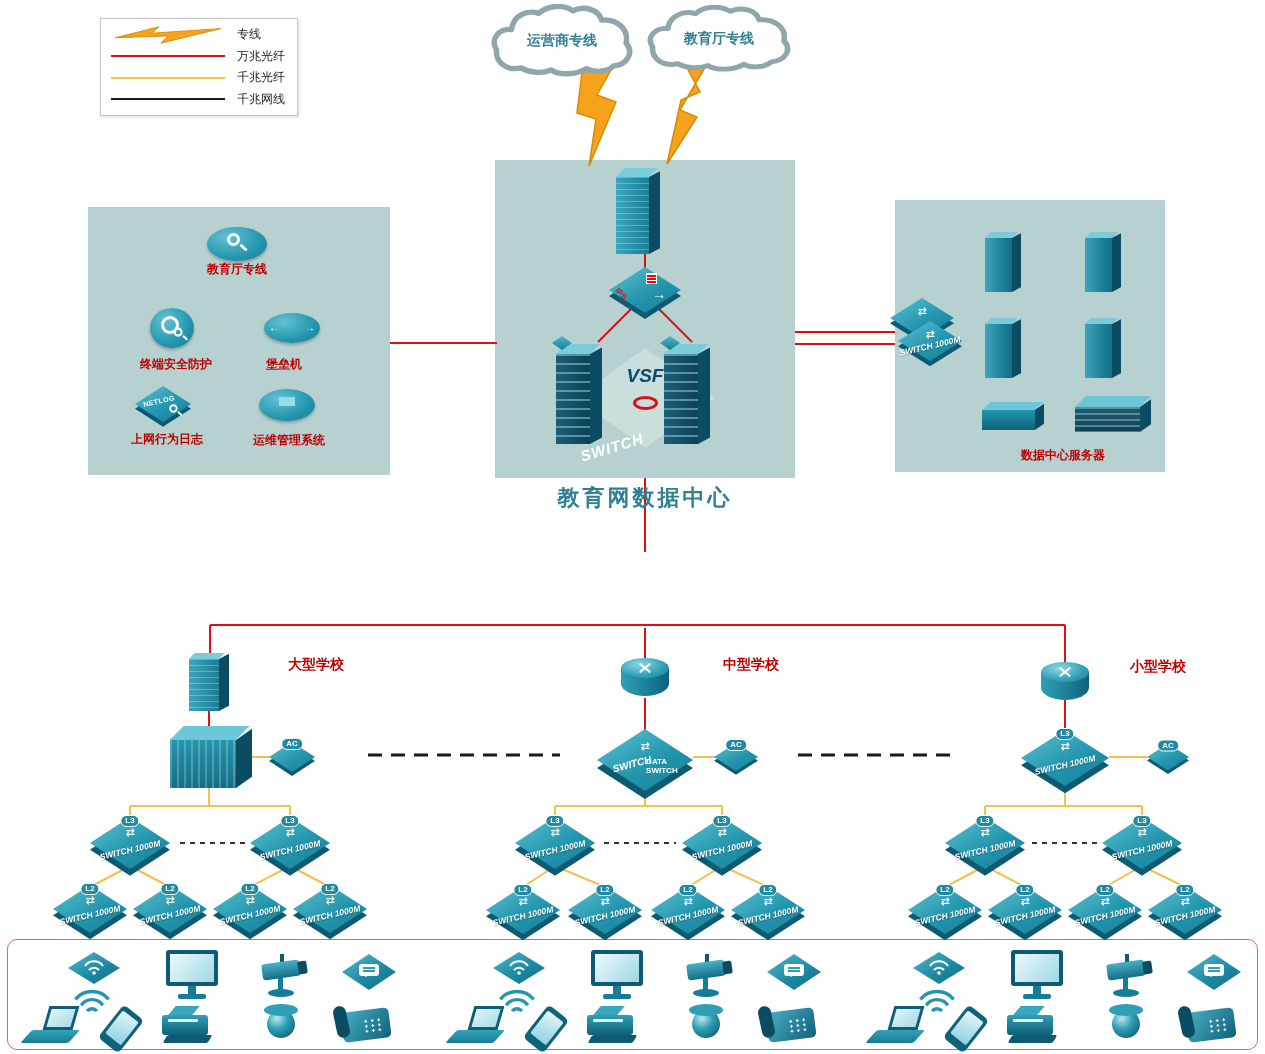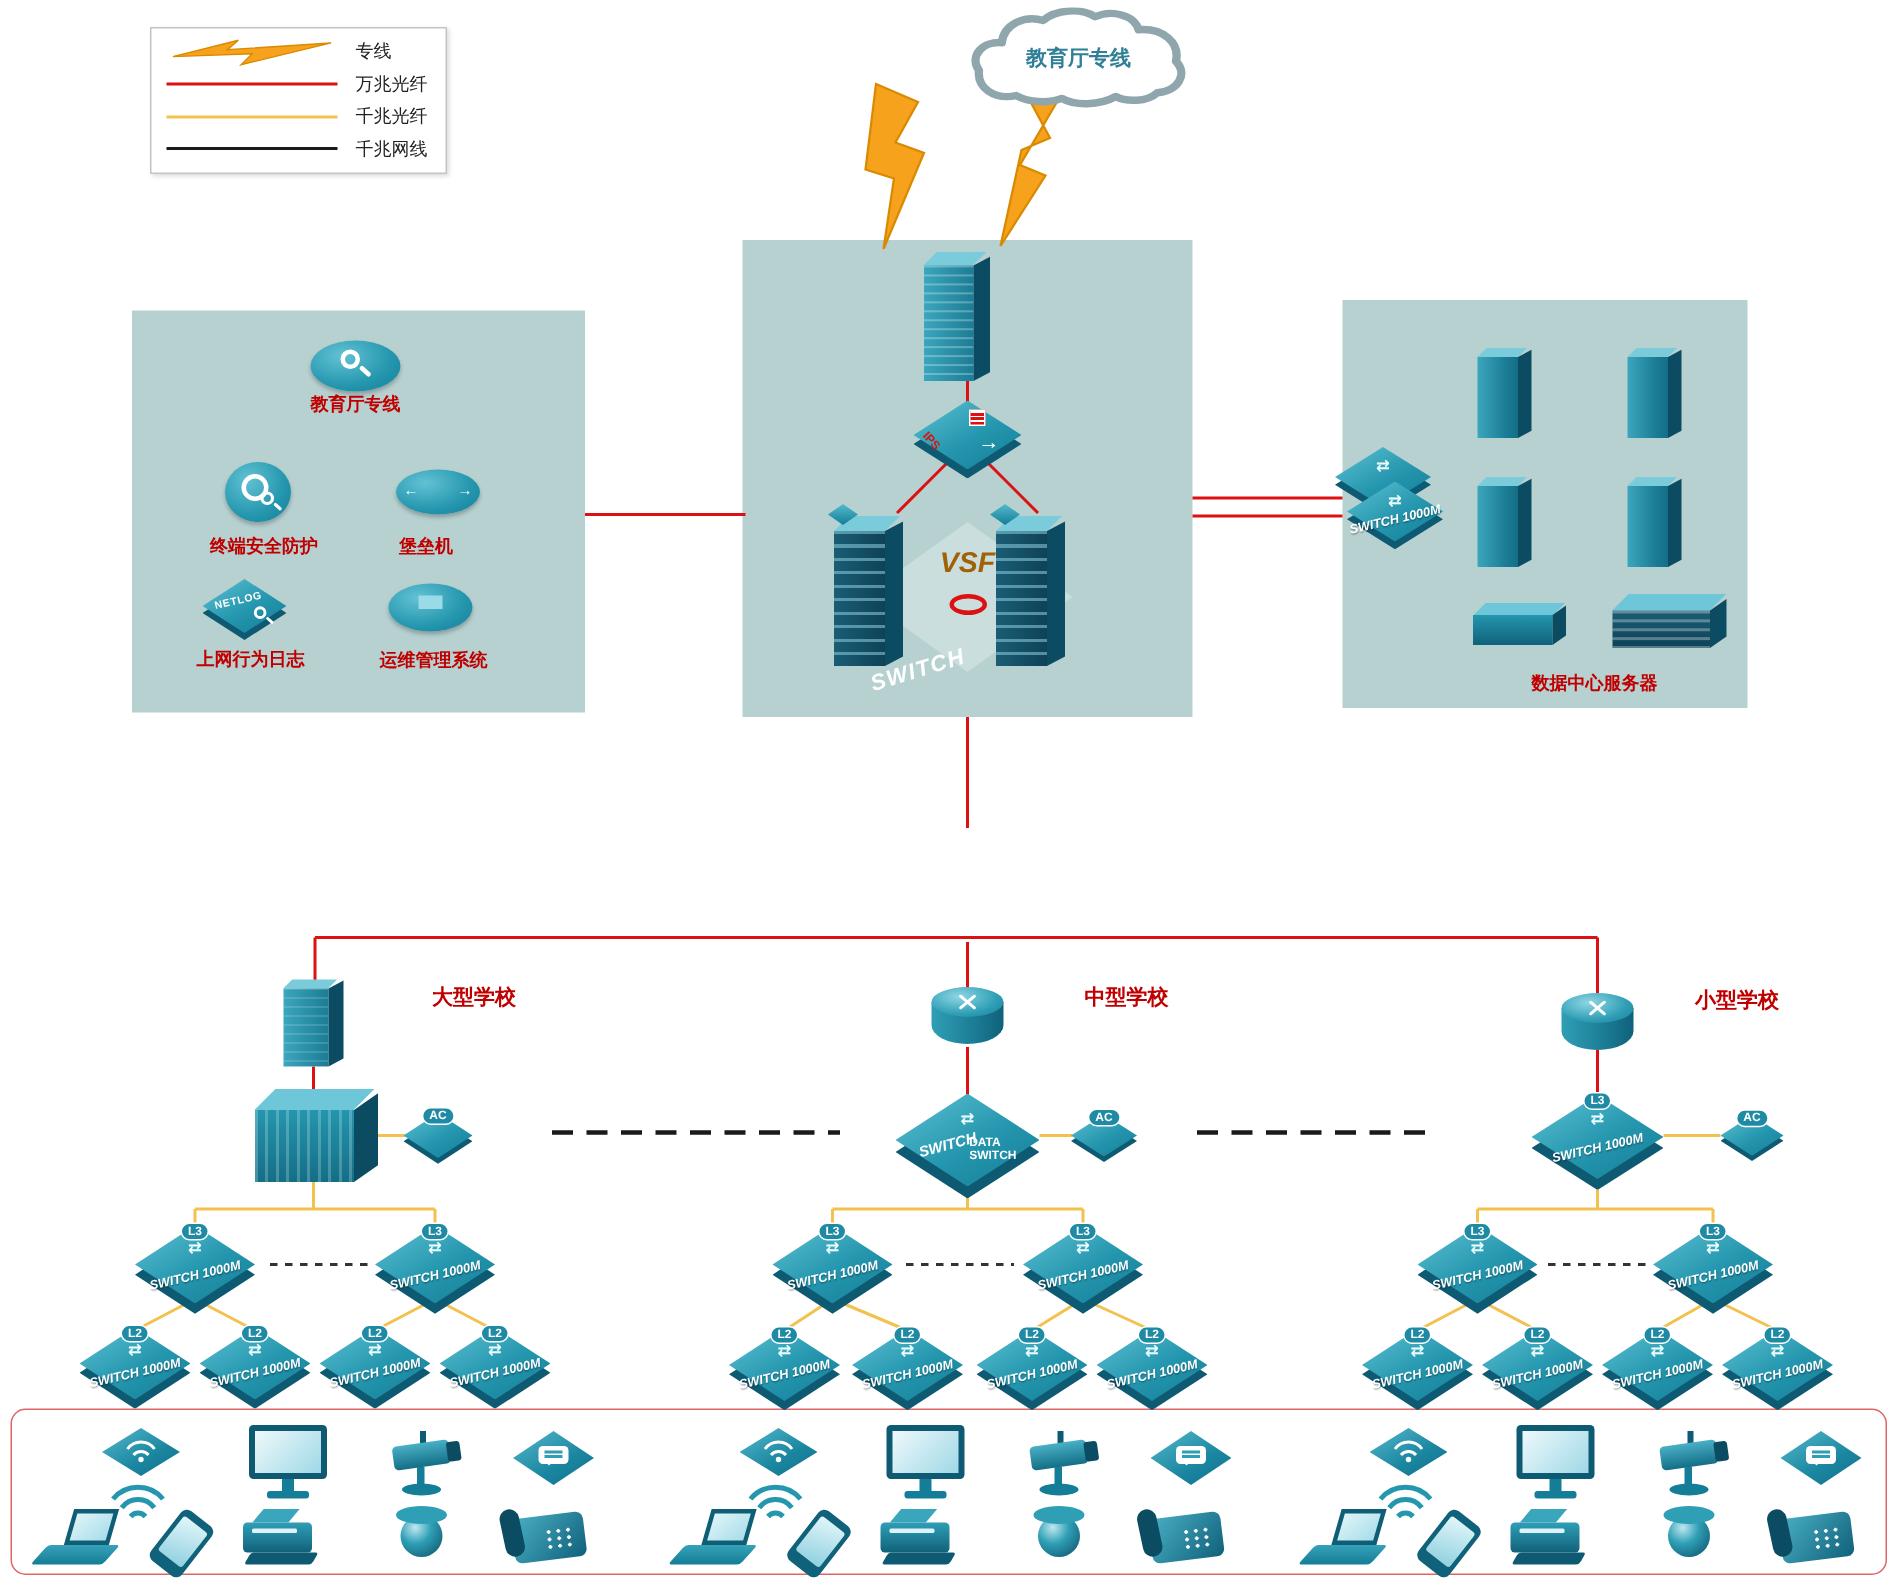--- a/index.html
+++ b/index.html
@@ -83,21 +83,21 @@
 .side-arrows.l::before{content:"\2190"}
 .side-arrows.r::before{content:"\2192"}
 .mini-monitor{position:absolute;z-index:6}
 .mm-s{position:relative;width:20px;height:13px;background:#fff;border-radius:2px}
 .mm-i{position:absolute;left:2px;top:2px;width:16px;height:9px;background:#9adbe8}
 .mm-b{width:10px;height:3px;background:#fff;margin:1px auto 0}
 
 
 .wm{position:absolute;left:645px;top:398px;width:140px;height:100px;transform:translate(-50%,-50%);background:rgba(255,255,255,.28);clip-path:polygon(50% 0,100% 50%,50% 100%,0 50%);z-index:5}
 .wm-txt{position:absolute;left:612px;top:447px;transform:translate(-50%,-50%) rotate(-17deg);color:#fff;font-weight:bold;font-style:italic;font-size:15px;letter-spacing:1px;z-index:6}
-.vsf-txt{position:absolute;left:645px;top:376px;transform:translate(-50%,-50%);color:#a16207;font-weight:bold;font-size:19px;z-index:6;font-style:italic}
+.vsf-txt{position:absolute;left:645px;top:376px;transform:translate(-50%,-50%);color:#0c4a6e;font-weight:bold;font-size:19px;z-index:6;font-style:italic}
 .vsf-oval{position:absolute;left:633px;top:396px;width:25px;height:14px;border:3px solid #d11;border-radius:50%;z-index:6}
 .sbadge{position:absolute;width:20px;height:14px;background:linear-gradient(#54bacd,#147d97);clip-path:polygon(50% 0,100% 50%,50% 100%,0 50%);z-index:6}
 .ips-txt{position:absolute;left:16%;top:58%;transform:translate(-50%,-50%) rotate(48deg);color:#d11;font-size:8px;font-weight:bold;z-index:2}
 .ips-chip{position:absolute;left:52%;top:12%;width:11px;height:11px;background:#d11;border:1px solid #fff;background-image:repeating-linear-gradient(0deg,transparent 0 2px,#fff 2px 3px);z-index:2}
 .ips-arrow{position:absolute;left:60%;top:42%;color:#fff;font-size:14px;font-weight:bold;z-index:2}
 .ips-arrow::before{content:"\2192"}
 
 
 .devgroup{position:absolute;z-index:6;width:382px;height:102px}
 .dev{position:absolute}
@@ -231,20 +231,26 @@
       <span class="lg-label">千兆光纤</span>
     </div>
     <div class="lg-row">
       <span class="lg-sym">
           <span class="lg-line" style="background:#1a1a1a"></span>
         </span>
       <span class="lg-label">千兆网线</span>
     </div>
   </div>
 
+  <div class="cloud" style="left:487px;top:4px;width:150px;height:74px">
+    <svg viewBox="0 0 220 110" preserveAspectRatio="none">
+        <path d="M50 95 C28 100 12 86 14 68 C4 52 18 36 36 38 C38 18 58 8 76 14 C88 2 112 0 126 10 C142 2 164 8 168 24 C192 22 208 38 204 58 C216 72 206 90 186 92 C176 102 156 102 146 96 C130 106 106 106 94 98 C80 104 62 102 50 95 Z" fill="#fff" stroke="#8fa6ad" stroke-width="8" stroke-linejoin="round"></path>
+      </svg>
+    <div class="cloud-text">运营商专线</div>
+  </div>
   <div class="cloud" style="left:643px;top:5px;width:152px;height:68px">
     <svg viewBox="0 0 220 110" preserveAspectRatio="none">
         <path d="M50 95 C28 100 12 86 14 68 C4 52 18 36 36 38 C38 18 58 8 76 14 C88 2 112 0 126 10 C142 2 164 8 168 24 C192 22 208 38 204 58 C216 72 206 90 186 92 C176 102 156 102 146 96 C130 106 106 106 94 98 C80 104 62 102 50 95 Z" fill="#fff" stroke="#8fa6ad" stroke-width="8" stroke-linejoin="round"></path>
       </svg>
     <div class="cloud-text">教育厅专线</div>
   </div>
 
   <div class="tower" style="left:616px;top:168px;width:44px;height:86px">
     <div class="t-top"></div>
     <div class="t-front vents"></div>
@@ -269,20 +275,21 @@
     <div class="t-top"></div>
     <div class="t-front slots"></div>
     <div class="t-side"></div>
   </div>
   <span class="sbadge" style="left:552px;top:336px"></span>
   <span class="sbadge" style="left:660px;top:336px"></span>
   <div class="vsf-txt">VSF</div>
   <div class="vsf-oval"></div>
   <div class="wm-txt">SWITCH</div>
 
+  <div class="title-teal" style="left:495px;top:483px;width:300px">教育网数据中心</div>
 
   <div class="sec-ellipse" style="left:207px;top:227px;width:60px;height:34px">
     <span class="mag" style="left:20px;top:6px">
         <span class="m-ring"></span>
         <span class="m-handle"></span>
       </span>
   </div>
   <div class="red-label sm ctrw" style="left:237px;top:261px">教育厅专线</div>
 
   <div class="sec-ellipse" style="left:150px;top:308px;width:44px;height:40px">

